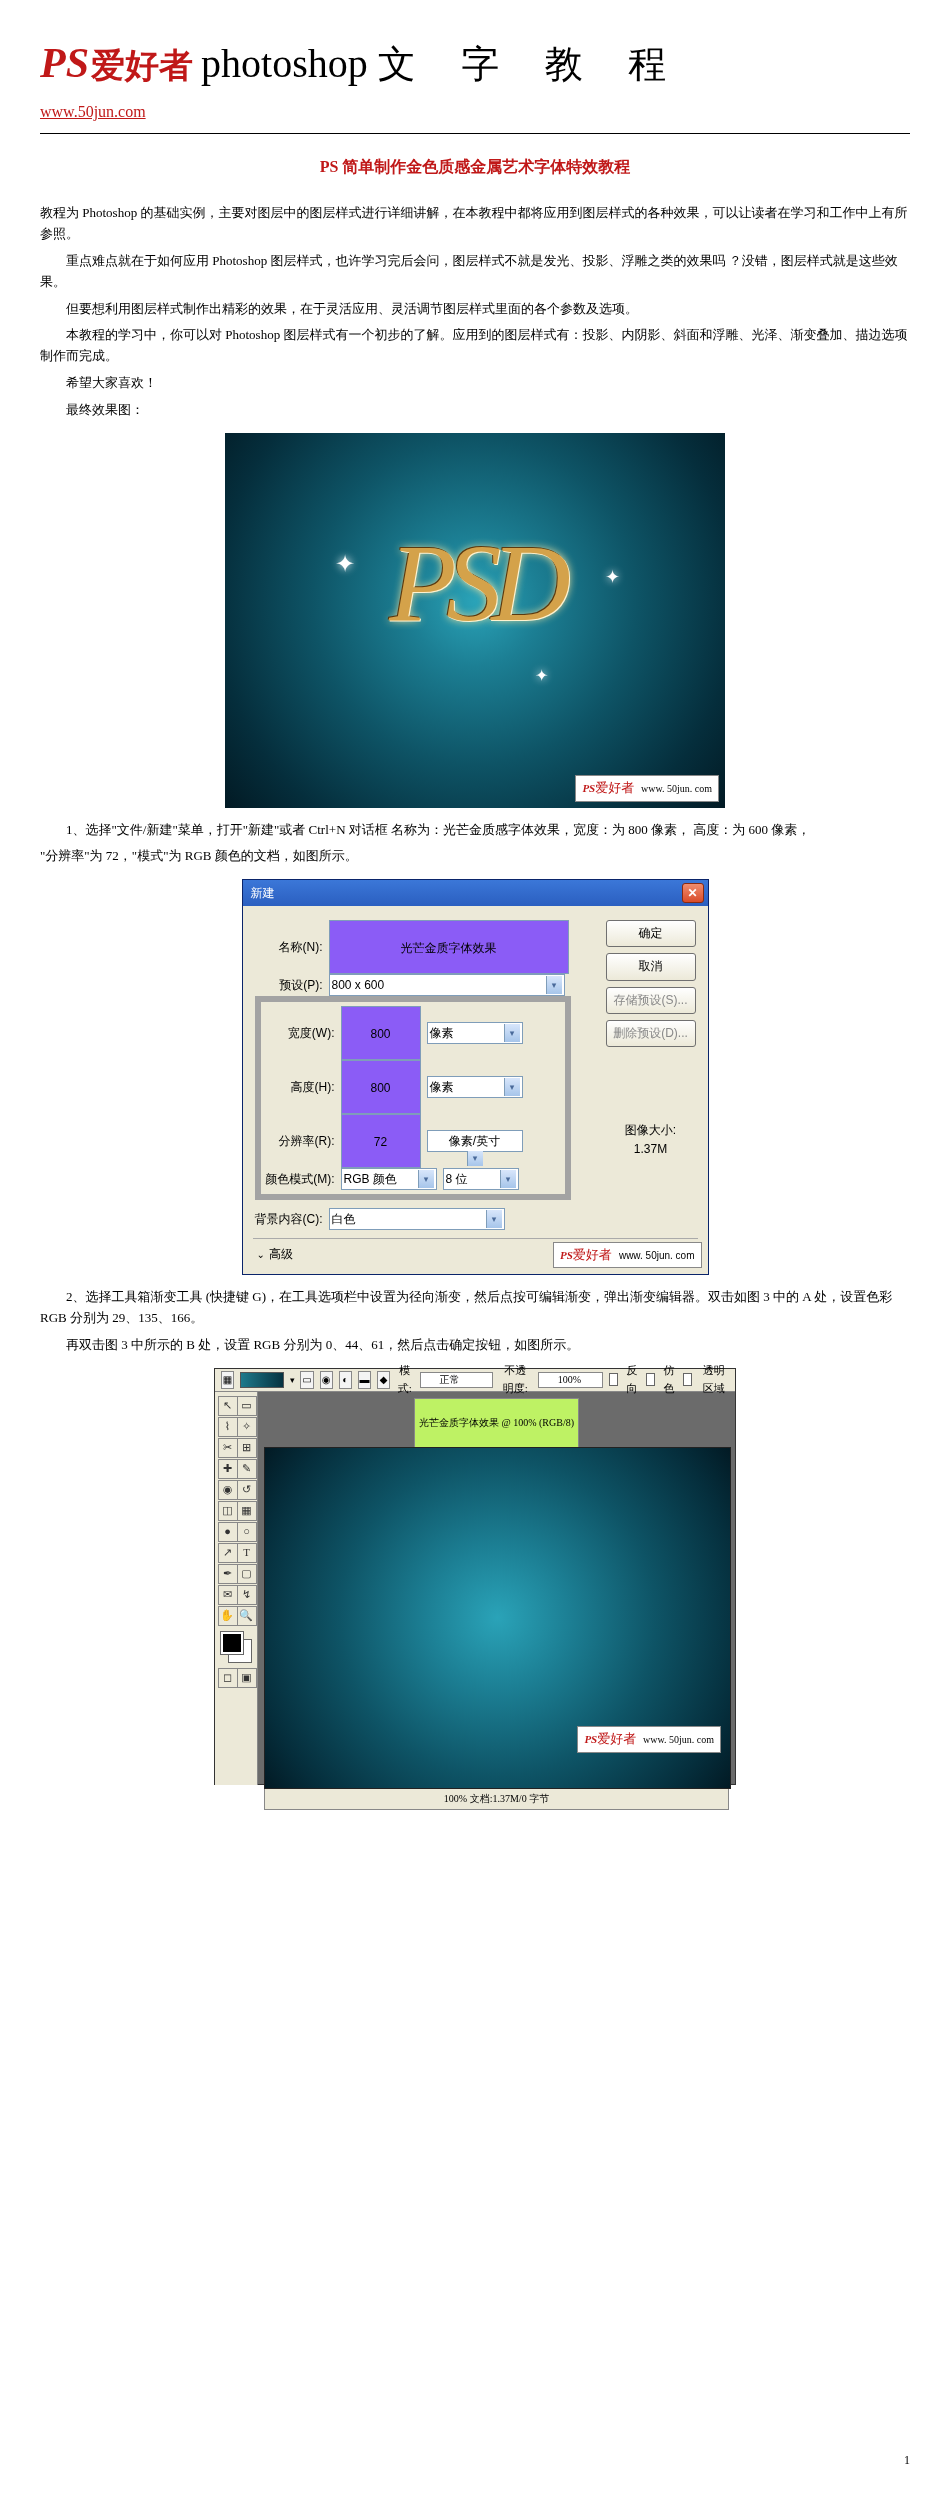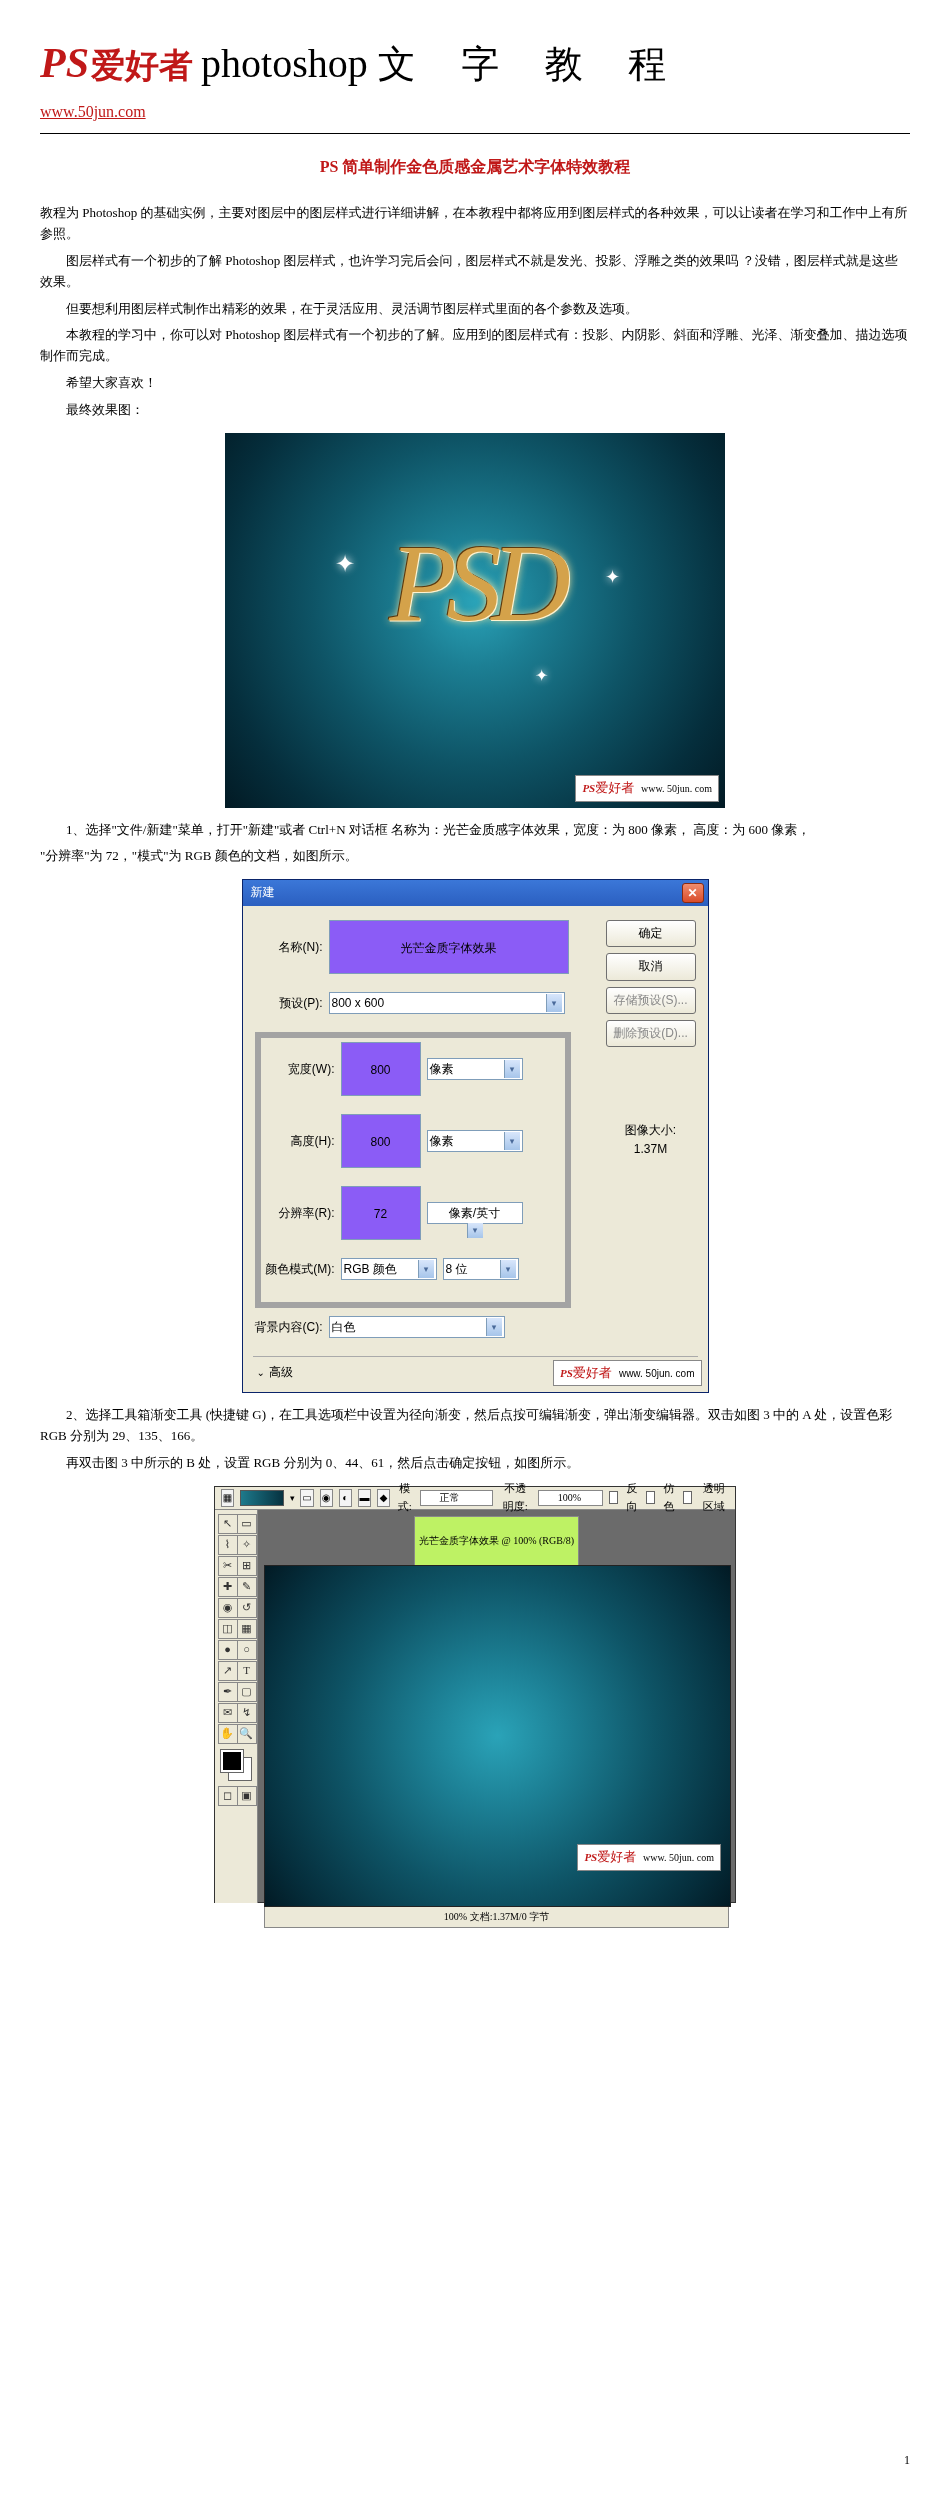--- a/index.html
+++ b/index.html
@@ -142,21 +142,21 @@
     position: relative;
     border: 1px solid #0a246a;
     font-family: "SimSun", sans-serif;
     font-size: 12px;
   }
   .fig2-titlebar {
     background: linear-gradient(to bottom, #3b77d8, #2b5fc0);
     color: #fff;
     display: flex;
     justify-content: space-between;
-    align-items: flex-start;
+    align-items: center;
     padding: 3px 4px 3px 8px;
     font-family: "SimSun", sans-serif;
   }
   .fig2-close {
     width: 20px;
     height: 18px;
     background: linear-gradient(to bottom, #f08d6e, #d94c2a);
     border: 1px solid #8a2a10;
     border-radius: 3px;
     color: #fff;
@@ -167,21 +167,21 @@
     font-size: 12px;
   }
   .fig2-body {
     background: #ece9d8;
     padding: 14px 10px 10px 10px;
     position: relative;
   }
   .fig2-row {
     display: flex;
     align-items: center;
-    margin-bottom: 18px;
+    margin-bottom: 0;
     gap: 6px;
   }
   .fig2-label {
     width: 70px;
     text-align: right;
     font-size: 12px;
   }
   .fig2-input {
     background: #8b5cf6;
     border: 1px solid #7f9db9;
@@ -406,21 +406,21 @@
     <span class="fan">爱好者</span>
     <span class="photoshop">photoshop</span>
     <span class="tutorial">文 字 教 程</span>
   </div>
   <a class="url-line">www.50jun.com</a>
   <hr class="hr">
 
   <div class="title">PS 简单制作金色质感金属艺术字体特效教程</div>
 
   <div class="para-no-indent">教程为 Photoshop 的基础实例，主要对图层中的图层样式进行详细讲解，在本教程中都将应用到图层样式的各种效果，可以让读者在学习和工作中上有所参照。</div>
-  <div class="para">图层样式有一个初步的了解 Photoshop 图层样式，也许学习完后会问，图层样式不就是发光、投影、浮雕之类的效果吗 ？没错，图层样式就是这些效果。</div>
+  <div class="para">重点难点就在于如何应用 Photoshop 图层样式，也许学习完后会问，图层样式不就是发光、投影、浮雕之类的效果吗 ？没错，图层样式就是这些效果。</div>
   <div class="para">但要想利用图层样式制作出精彩的效果，在于灵活应用、灵活调节图层样式里面的各个参数及选项。</div>
   <div class="para">本教程的学习中，你可以对 Photoshop 图层样式有一个初步的了解。应用到的图层样式有：投影、内阴影、斜面和浮雕、光泽、渐变叠加、描边选项制作而完成。</div>
   <div class="para">希望大家喜欢！</div>
   <div class="para">最终效果图：</div>
 
   <div class="img-wrap">
     <div class="fig1">
       <div class="sparkle" style="top:112px;left:110px;">✦</div>
       <div class="sparkle" style="top:130px;left:380px;font-size:18px;">✦</div>
       <div class="sparkle" style="top:230px;left:310px;font-size:16px;">✦</div>

